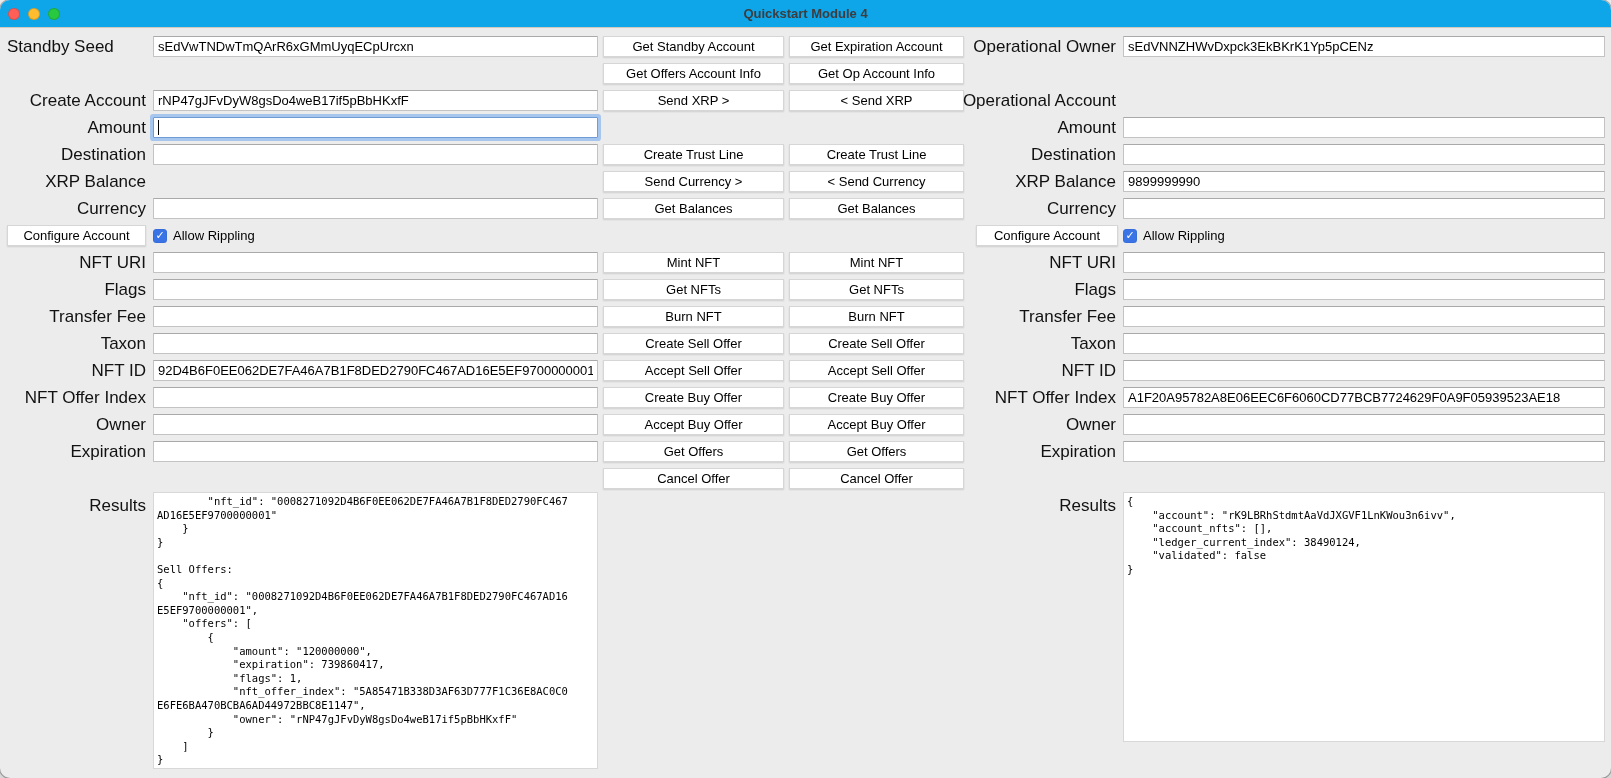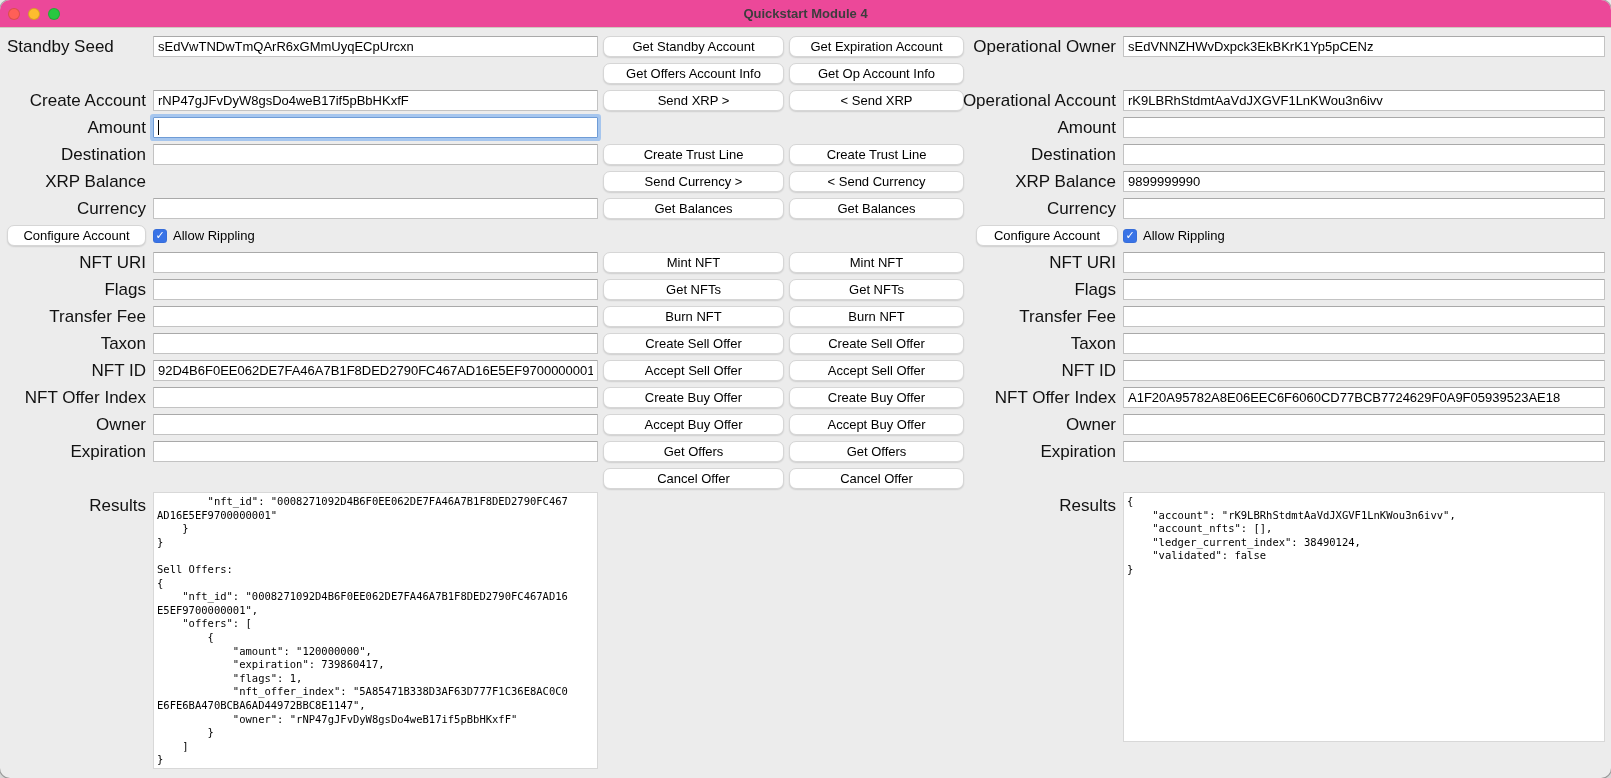--- a/index.html
+++ b/index.html
@@ -5,21 +5,21 @@
   html,body { margin:0; padding:0; background:#f4f4f4; }
   * { box-sizing:border-box; }
   .window {
     position:relative; width:1611px; height:778px;
     border-radius:10px; overflow:hidden; background:#ececec;
     box-shadow: 0 0 0 1px rgba(0,0,0,.28), 0 10px 30px rgba(0,0,0,.30);
     font-family:"Liberation Sans", sans-serif;
   }
   
   .titlebar {
-    position:relative; height:28px; background:#ec4899;
+    position:relative; height:28px; background:#0ea5e9;
     border-bottom:1px solid #cfc9bf;
     display:flex; align-items:center; justify-content:center;
   }
   .title { font-size:13px; font-weight:bold; color:#3d3d3d; }
   .lights { position:absolute; left:8px; top:0; height:100%; display:flex; align-items:center; gap:8px; }
   .light { width:12px; height:12px; border-radius:50%; border:0.5px solid rgba(0,0,0,.15); padding:0; }
   .light.red    { background:#ff5f57; }
   .light.yellow { background:#febc2e; }
   .light.green  { background:#28c840; }
   
@@ -49,21 +49,21 @@
     border-radius:1px; background:#fff;
     font:13px "Liberation Sans", sans-serif; color:#000;
     padding:0 4px; outline:none;
   }
   .fwrap { position:relative; align-self:center; display:flex; }
   .fwrap .fld { align-self:auto; }
   .fwrap.focus .fld { border:1px solid #6f9cd6; box-shadow:0 0 0 3px #a6c6ee; }
   .caret { position:absolute; left:5px; top:3px; width:1px; height:15px; background:#000; }
   .btn {
     width:100%; height:21px; align-self:center;
-    background:#fff; border:1px solid #d6d6d6; border-radius:7px;
+    background:#fff; border:1px solid #d6d6d6; border-radius:0;
     box-shadow:0 1px 1.5px rgba(0,0,0,.12);
     font:13px "Liberation Sans", sans-serif; color:#000;
     display:flex; align-items:center; justify-content:center;
     padding:0 6px; white-space:nowrap; cursor:default;
   }
   .btn.cfg-left  { width:139px; justify-self:start; margin-left:7px; }
   .btn.cfg-right { width:142px; justify-self:end; }
   .chk { display:flex; align-items:center; gap:6px; font-size:13px; align-self:center; }
   .box {
     width:14px; height:14px; border-radius:3.5px; background:#3973e6;
@@ -104,21 +104,20 @@
     <input class="fld r1 c6" value="sEdVNNZHWvDxpck3EkBKrK1Yp5pCENz" style="">
 
     <button class="btn r2 c3">Get Offers Account Info</button>
     <button class="btn r2 c4">Get Op Account Info</button>
 
     <div class="lbl r3 c1">Create Account</div>
     <input class="fld r3 c2" value="rNP47gJFvDyW8gsDo4weB17if5pBbHKxfF" style="">
     <button class="btn r3 c3">Send XRP &gt;</button>
     <button class="btn r3 c4">&lt; Send XRP</button>
     <div class="lbl r3 c5">Operational Account</div>
-    <input class="fld r3 c6" value="rK9LBRhStdmtAaVdJXGVF1LnKWou3n6ivv" style="">
 
     <div class="lbl r4 c1">Amount</div>
     <div class="fwrap focus r4 c2">
       <input class="fld" value="" style="">
       <span class="caret"></span>
     </div>
     <div class="lbl r4 c5">Amount</div>
     <input class="fld r4 c6" value="" style="">
 
     <div class="lbl r5 c1">Destination</div>

